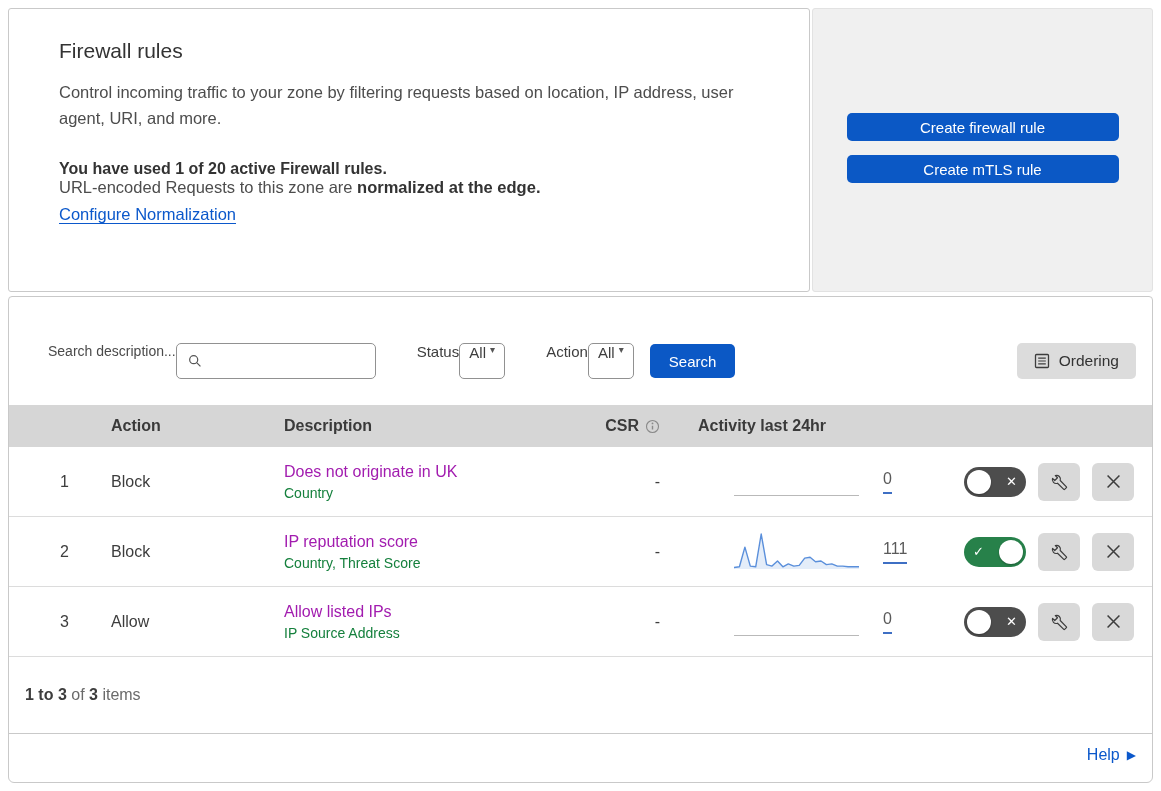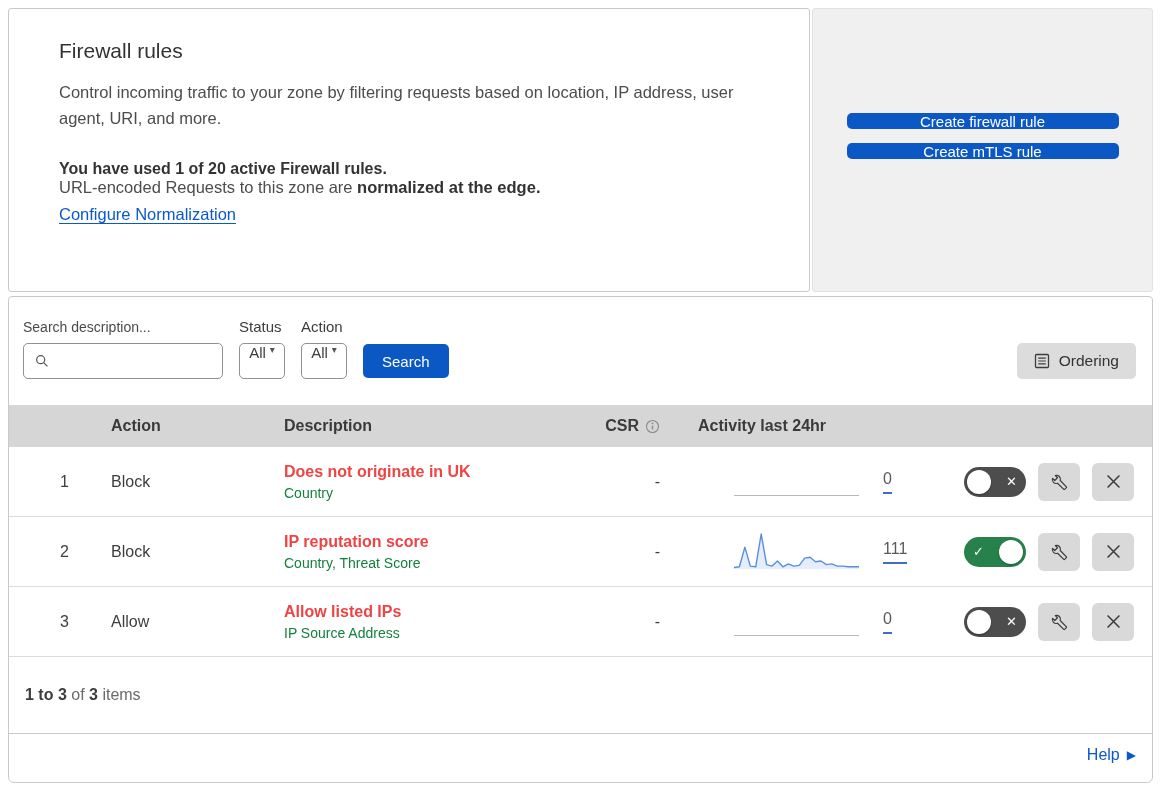--- a/index.html
+++ b/index.html
@@ -30,21 +30,21 @@
 
   .cta-panel {
     flex: 1;
     background: #f0f0f0;
     border: 1px solid #e2e2e2;
     border-radius: 3px;
     padding-top: 104px;
     display: flex; flex-direction: column; align-items: center; gap: 14px;
   }
   .btn-primary {
-    width: 272px; height: 16px;
+    width: 272px; height: 28px;
     background: #0b58c5; color: #fff;
     border: none; border-radius: 5px;
     font-family: inherit; font-size: 15px;
     cursor: pointer;
   }
 
   
   .main-card {
     margin-top: 4px;
     border: 1px solid #c9c9c9;
@@ -53,21 +53,21 @@
     overflow: hidden;
     background: #fff;
   }
 
   
   .filter-bar {
     height: 108px;
     display: flex; align-items: flex-end; gap: 16px;
     padding: 0 16px 26px 14px;
   }
-  .field-group { display: flex; flex-direction: column; }
+  .field-group { display: flex; flex-direction: row; margin-left: 25px; }
   .field-label { font-size: 14px; color: #4a4a4a; margin-bottom: 8px; }
   .field-label.lg { font-size: 15px; color: #3d3d3d; }
   .search-box { position: relative; width: 200px; }
   .search-box svg { position: absolute; left: 12px; top: 11px; }
   .search-input {
     width: 200px; height: 36px;
     border: 1px solid #919191; border-radius: 5px;
     padding: 0 10px 0 34px;
     font-family: inherit; font-size: 15px; color: #333;
   }
@@ -110,21 +110,21 @@
   .col-num   { text-align: right; padding-right: 4px; color: #3d3d3d; }
   .col-action{ padding-left: 38px; }
   .col-desc  { padding-left: 39px; }
   .col-csr   { text-align: right; padding-right: 22px; }
   .col-csr .hdr-inline { display: inline-flex; align-items: center; gap: 6px; }
   .col-activity-hdr { padding-left: 16px; }
   .col-spark { padding-left: 52px; }
   .col-count { padding-left: 16px; }
   .col-controls { display: flex; align-items: center; justify-content: flex-end; gap: 12px; padding-right: 18px; }
 
-  .desc-title { color: #ef4444; font-weight: bold; }
+  .desc-title { color: #a21caf; }
   .desc-sub { font-size: 14px; color: #15803d; margin-top: 4px; }
 
   .spark-box { width: 125px; height: 44px; position: relative; }
   .spark-flat { position: absolute; left: 0; right: 0; bottom: 8px; border-bottom: 1px solid #b9b9b9; }
   .spark-box svg { position: absolute; bottom: 2px; left: 0; }
 
   .count-link { display: inline-block; color: #5a5a5a; padding-bottom: 4px; border-bottom: 2px solid #3e6fc4; }
 
   
   .toggle {

